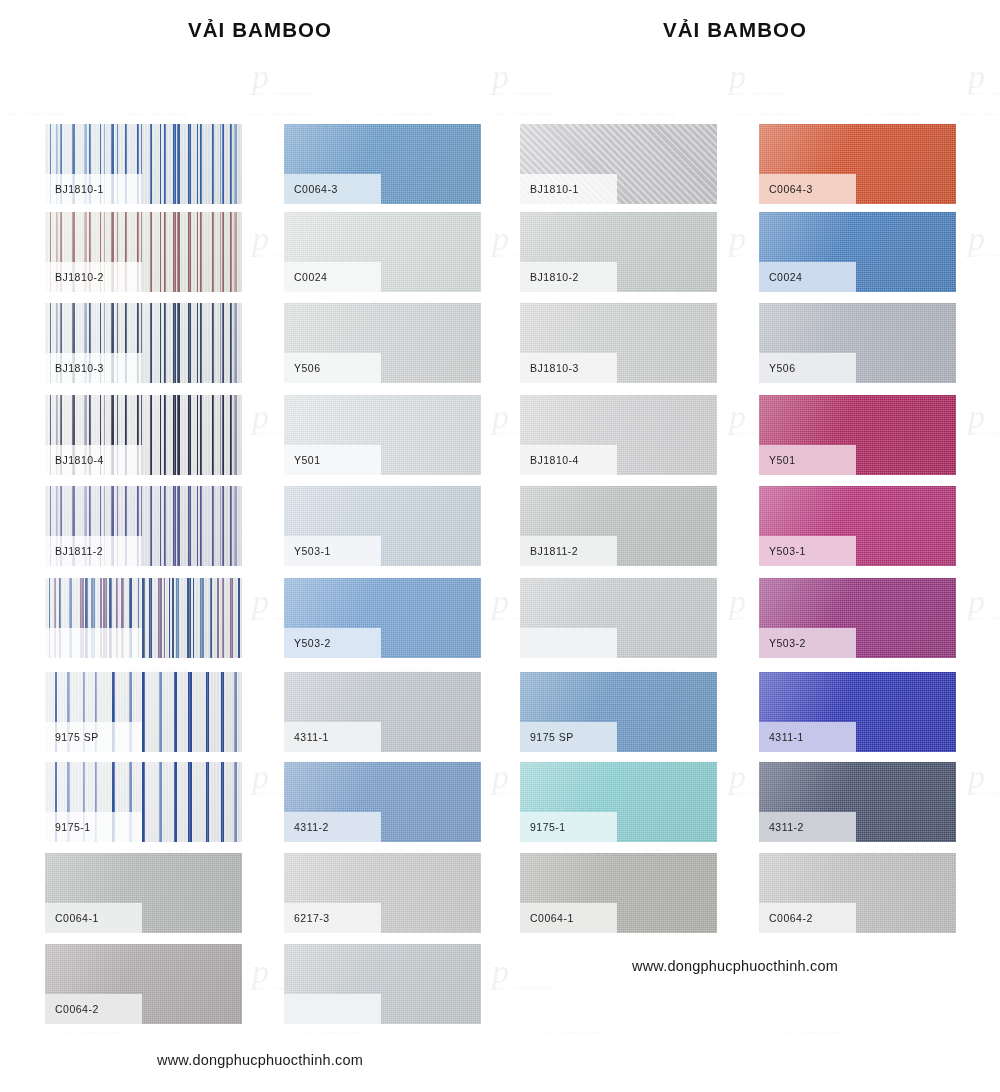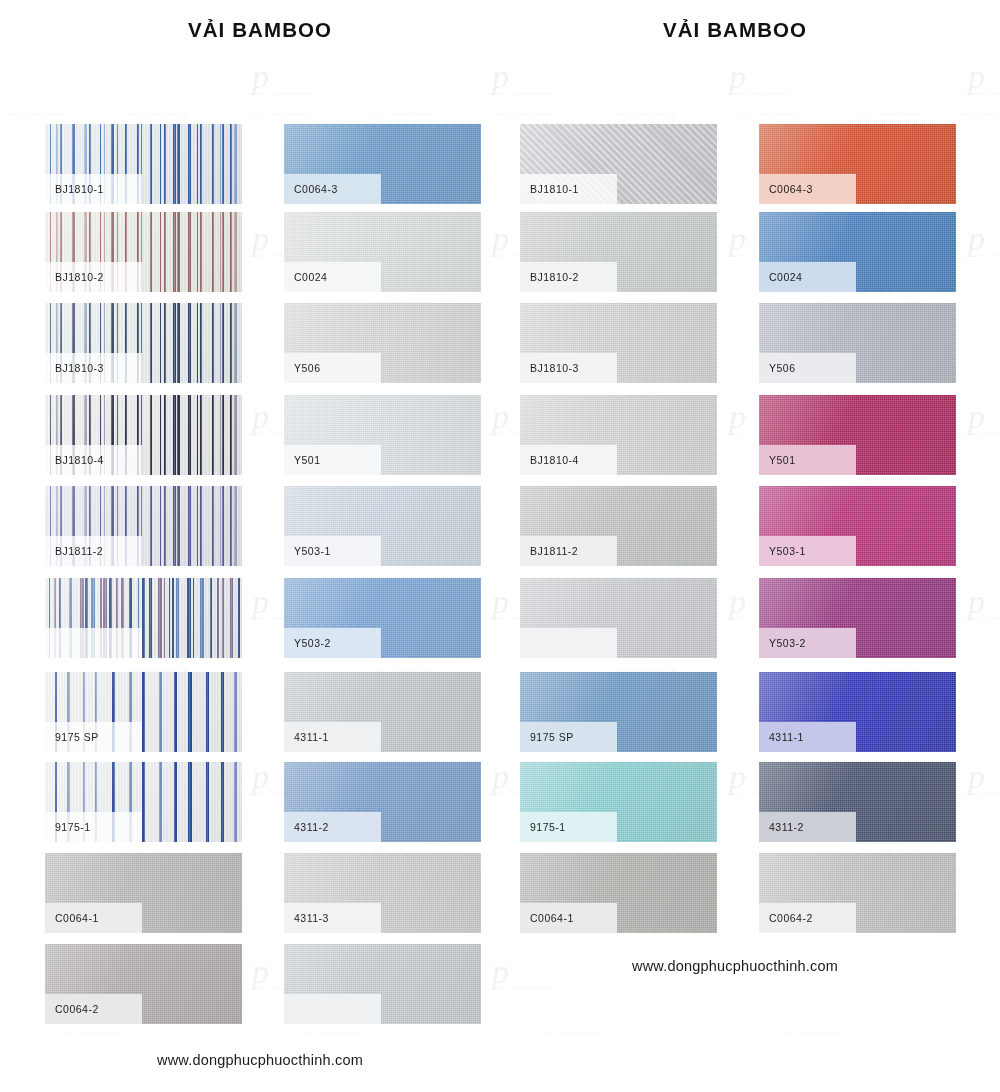--- a/index.html
+++ b/index.html
@@ -369,21 +369,21 @@
         <div class="sheen"></div>
         <div class="label-box" style="background: rgb(218, 228, 241);">
           <div class="label-txt">4311-2</div>
         </div>
       </div>
       <div class="swatch" style="left: 284px; top: 853px;">
         <div class="fabric" style="background: rgb(207, 208, 208);"></div>
         <div class="weave"></div>
         <div class="sheen"></div>
         <div class="label-box" style="background: rgb(242, 242, 242);">
-          <div class="label-txt">4311-3</div>
+          <div class="label-txt">6217-3</div>
         </div>
       </div>
       <div class="swatch" style="left: 284px; top: 944px;">
         <div class="fabric" style="background: rgb(200, 206, 211);"></div>
         <div class="weave"></div>
         <div class="sheen"></div>
         <div class="label-box" style="background: rgb(240, 241, 243);">
           <div class="label-txt"></div>
         </div>
       </div>

